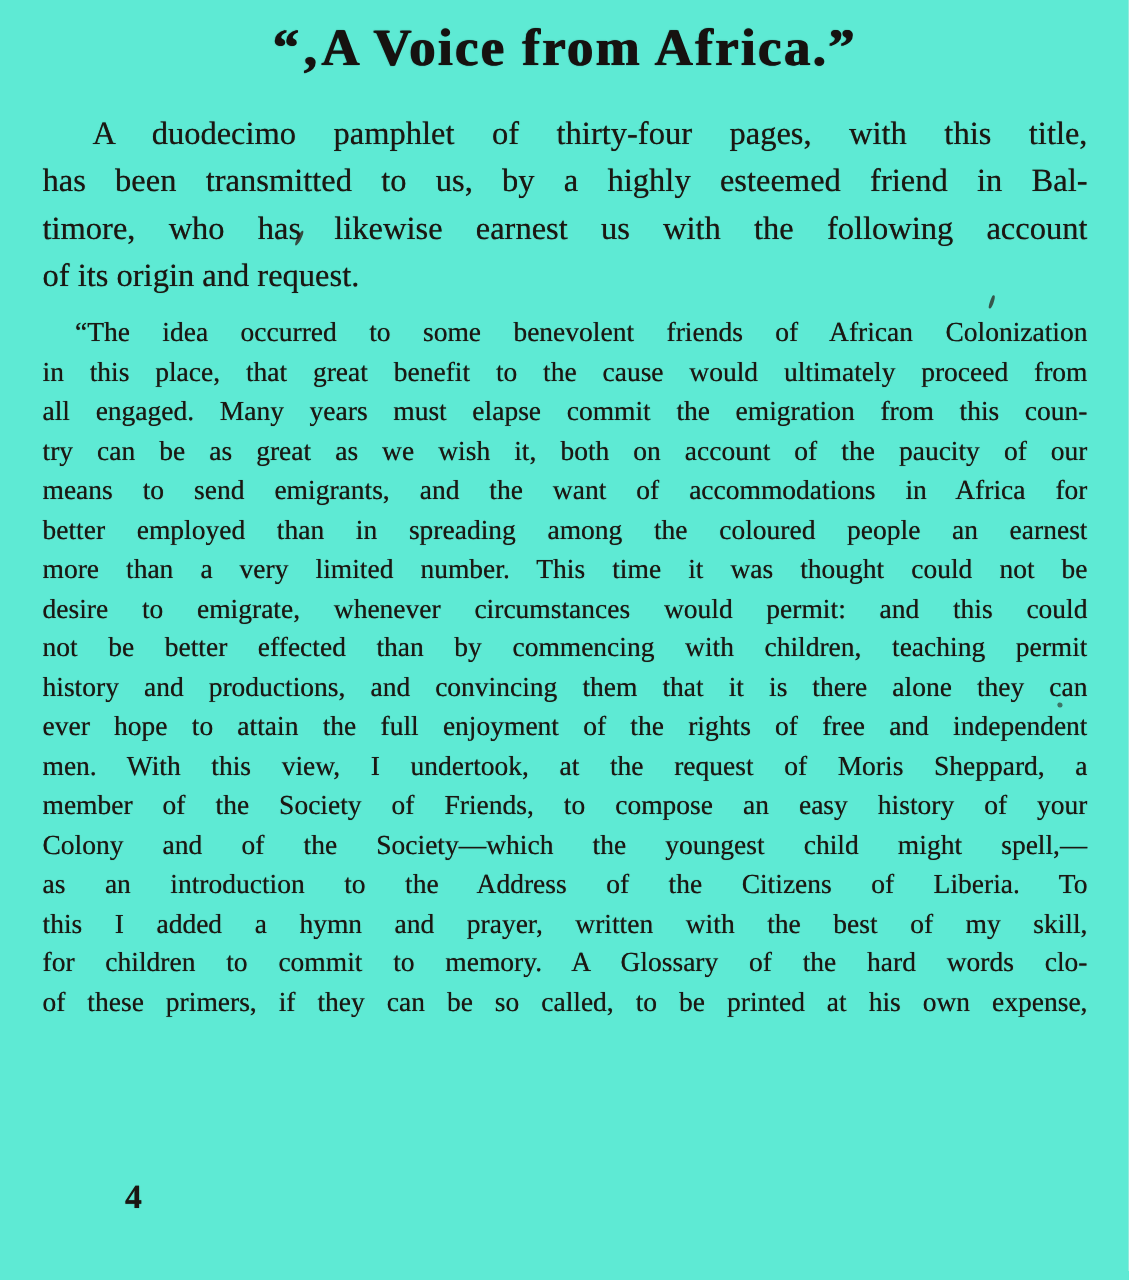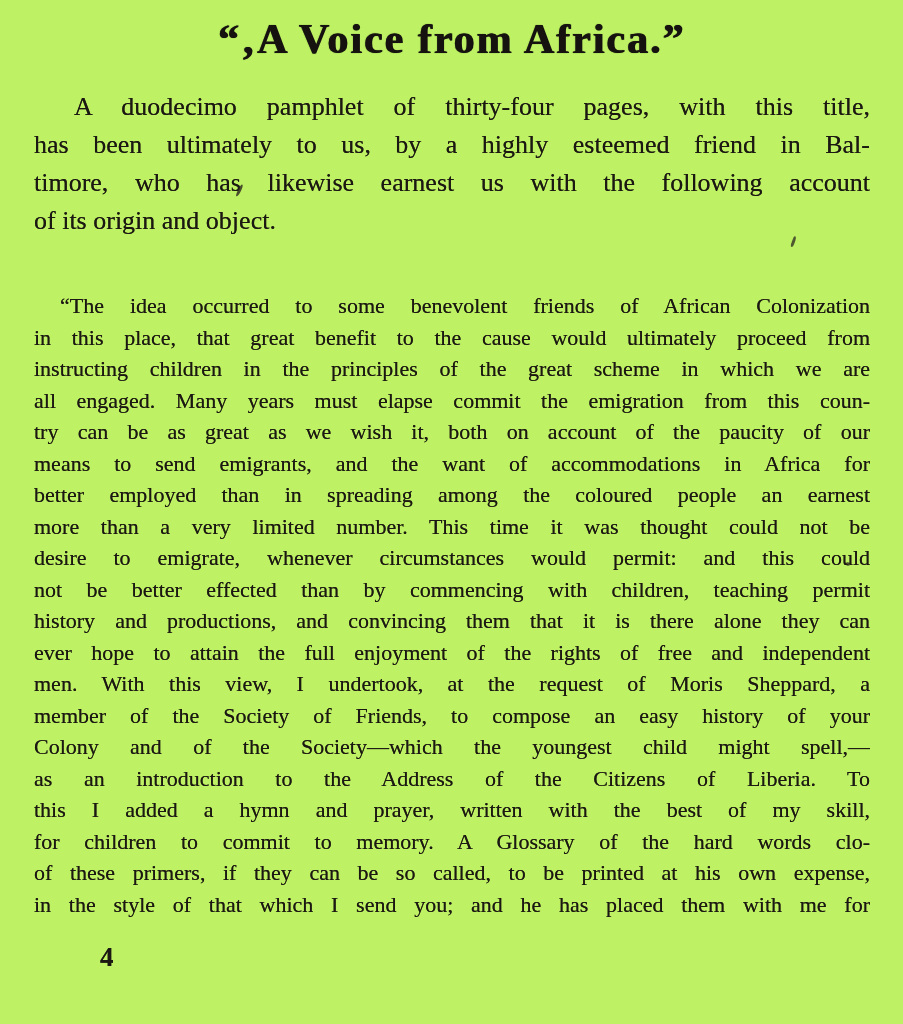--- a/index.html
+++ b/index.html
@@ -5,21 +5,21 @@
   html, body {
     margin: 0;
     padding: 0;
     background: #e8e8e6;
   }
   .scan-page {
     position: relative;
     width: 903px;
     height: 1024px;
     margin: 0 auto;
-    background: #bef264;
+    background: #5eead4;
     color: #1b1712;
     font-family: "Liberation Serif", "DejaVu Serif", serif;
     overflow: hidden;
   }
   .doc-title {
     position: absolute;
     top: 12px;
     left: 0;
     width: 100%;
     margin: 0;
@@ -49,21 +49,21 @@
     line-height: 31.5px;
     text-shadow: 0 0 0.6px rgba(20,16,10,0.75);
   }
   .text-line {
     text-align: justify;
     text-align-last: justify;
     white-space: normal;
     overflow: hidden;
   }
   .text-line.indent-intro { padding-left: 40px; }
-  .text-line.indent-quote { padding-left: 26px; margin-top: 40px; }
+  .text-line.indent-quote { padding-left: 26px; }
   .text-line.para-end {
     text-align-last: left;
   }
   .page-number {
     position: absolute;
     left: 100px;
     top: 942px;
     font-size: 27px;
     font-weight: 700;
     text-shadow: 0 0 0.6px rgba(20,16,10,0.75);
@@ -94,46 +94,44 @@
 </style>
 </head>
 <body>
 
 <div class="scan-page">
 
   <h1 class="doc-title">“‚A Voice from Africa.”</h1>
 
   <div class="intro-paragraph">
     <div class="text-line indent-intro">A duodecimo pamphlet of thirty-four pages, with this title,</div>
-    <div class="text-line">has been ultimately to us, by a highly esteemed friend in Bal-</div>
+    <div class="text-line">has been transmitted to us, by a highly esteemed friend in Bal-</div>
     <div class="text-line">timore, who has likewise earnest us with the following account</div>
-    <div class="text-line para-end">of its origin and object.</div>
+    <div class="text-line para-end">of its origin and request.</div>
   </div>
 
   <div class="quoted-account">
     <div class="text-line indent-quote">“The idea occurred to some benevolent friends of African Colonization</div>
     <div class="text-line">in this place, that great benefit to the cause would ultimately proceed from</div>
-    <div class="text-line">instructing children in the principles of the great scheme in which we are</div>
     <div class="text-line">all engaged.  Many years must elapse commit the emigration from this coun-</div>
     <div class="text-line">try can be as great as we wish it, both on account of the paucity of our</div>
     <div class="text-line">means to send emigrants, and the want of accommodations in Africa for</div>
     <div class="text-line">better employed than in spreading among the coloured people an earnest</div>
     <div class="text-line">more than a very limited number.  This time it was thought could not be</div>
     <div class="text-line">desire to emigrate, whenever circumstances would permit: and this could</div>
     <div class="text-line">not be better effected than by commencing with children, teaching permit</div>
     <div class="text-line">history and productions, and convincing them that it is there alone they can</div>
     <div class="text-line">ever hope to attain the full enjoyment of the rights of free and independent</div>
     <div class="text-line">men.  With this view, I undertook, at the request of Moris Sheppard, a</div>
     <div class="text-line">member of the Society of Friends, to compose an easy history of your</div>
     <div class="text-line">Colony and of the Society—which the youngest child might spell,—</div>
     <div class="text-line">as an introduction to the Address of the Citizens of Liberia.  To</div>
     <div class="text-line">this I added a hymn and prayer, written with the best of my skill,</div>
     <div class="text-line">for children to commit to memory.  A Glossary of the hard words clo-</div>
     <div class="text-line">of these primers, if they can be so called, to be printed at his own expense,</div>
-    <div class="text-line">in the style of that which I send you; and he has placed them with me for</div>
   </div>
 
   <div class="page-number">4</div>
 
   <span class="ink-speck speck-1"></span>
   <span class="ink-speck speck-2"></span>
   <span class="ink-speck speck-3"></span>
 
 </div>
 

